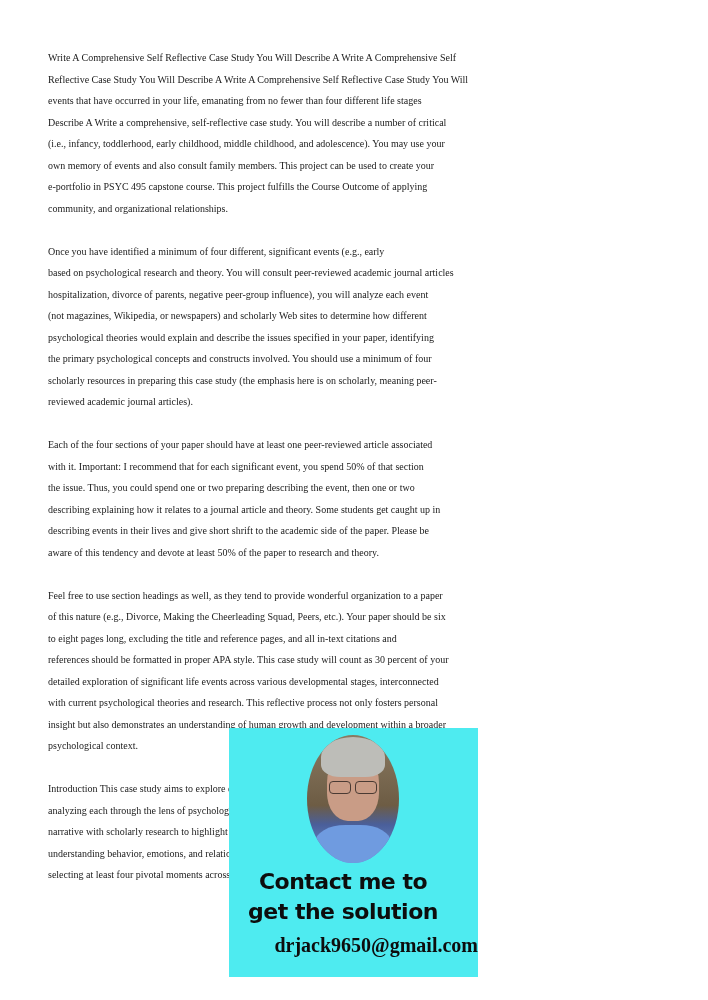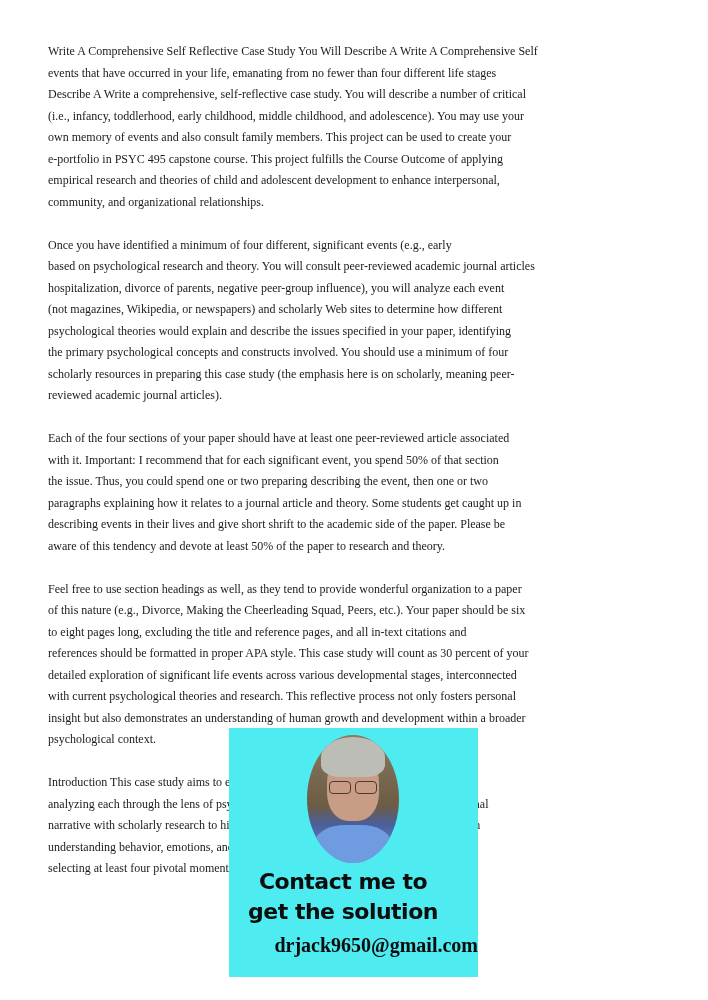--- a/index.html
+++ b/index.html
@@ -1,20 +1,20 @@
 <!DOCTYPE html>
 <html><head>
   <meta charset="utf-8">
   <style>
     html, body { margin: 0; padding: 0; background: #ffffff; }
     body { width: 708px; height: 1000px; position: relative; overflow: hidden; }
     .page {
-      position: absolute; left: 48px; top: 41px; width: 620px;
+      position: absolute; left: 48px; top: 47px; width: 620px;
       font-family: "Liberation Serif", serif;
-      font-size: 12px; line-height: 21.5px; color: #1a1a1a;
+      font-size: 10px; line-height: 21.5px; color: #1a1a1a;
     }
     .para { margin: 0 0 21.5px 0; }
     .line { display: block; white-space: nowrap; }
     .overlay {
       position: absolute; left: 229px; top: 728px; width: 249px; height: 249px;
       background: #4eebf0;
     }
     .photo {
       position: absolute; left: 78px; top: 7px; width: 92px; height: 128px;
       border-radius: 50%; overflow: hidden;
@@ -37,43 +37,43 @@
       font-family: "Liberation Serif", serif; font-weight: bold;
       font-size: 20px; color: #0d0d0d;
     }
   </style>
 </head>
 <body>
 
 <div class="page">
   <p class="para">
     <span class="line">Write A Comprehensive Self Reflective Case Study You Will Describe A Write A Comprehensive Self</span>
+    <span class="line">Reflective Case Study You Will Describe A Write A Comprehensive Self Reflective Case Study You Will</span>
     <span class="line">events that have occurred in your life, emanating from no fewer than four different life stages</span>
     <span class="line">Describe A Write a comprehensive, self-reflective case study. You will describe a number of critical</span>
     <span class="line">(i.e., infancy, toddlerhood, early childhood, middle childhood, and adolescence). You may use your</span>
     <span class="line">own memory of events and also consult family members. This project can be used to create your</span>
     <span class="line">e-portfolio in PSYC 495 capstone course. This project fulfills the Course Outcome of applying</span>
-    <span class="line">empirical research and theories of child and adolescent development to enhance interpersonal,</span>
     <span class="line">community, and organizational relationships.</span>
   </p>
   <p class="para">
     <span class="line">Once you have identified a minimum of four different, significant events (e.g., early</span>
     <span class="line">based on psychological research and theory. You will consult peer-reviewed academic journal articles</span>
     <span class="line">hospitalization, divorce of parents, negative peer-group influence), you will analyze each event</span>
     <span class="line">(not magazines, Wikipedia, or newspapers) and scholarly Web sites to determine how different</span>
     <span class="line">psychological theories would explain and describe the issues specified in your paper, identifying</span>
     <span class="line">the primary psychological concepts and constructs involved. You should use a minimum of four</span>
     <span class="line">scholarly resources in preparing this case study (the emphasis here is on scholarly, meaning peer-</span>
     <span class="line">reviewed academic journal articles).</span>
   </p>
   <p class="para">
     <span class="line">Each of the four sections of your paper should have at least one peer-reviewed article associated</span>
     <span class="line">with it. Important: I recommend that for each significant event, you spend 50% of that section</span>
     <span class="line">the issue. Thus, you could spend one or two preparing describing the event, then one or two</span>
-    <span class="line">paragraphs explaining how it relates to a journal article and theory. Some students get caught up in</span>
+    <span class="line">describing explaining how it relates to a journal article and theory. Some students get caught up in</span>
     <span class="line">describing events in their lives and give short shrift to the academic side of the paper. Please be</span>
     <span class="line">aware of this tendency and devote at least 50% of the paper to research and theory.</span>
   </p>
   <p class="para">
     <span class="line">Feel free to use section headings as well, as they tend to provide wonderful organization to a paper</span>
     <span class="line">of this nature (e.g., Divorce, Making the Cheerleading Squad, Peers, etc.). Your paper should be six</span>
     <span class="line">to eight pages long, excluding the title and reference pages, and all in-text citations and</span>
     <span class="line">references should be formatted in proper APA style. This case study will count as 30 percent of your</span>
     <span class="line">detailed exploration of significant life events across various developmental stages, interconnected</span>
     <span class="line">with current psychological theories and research. This reflective process not only fosters personal</span>

